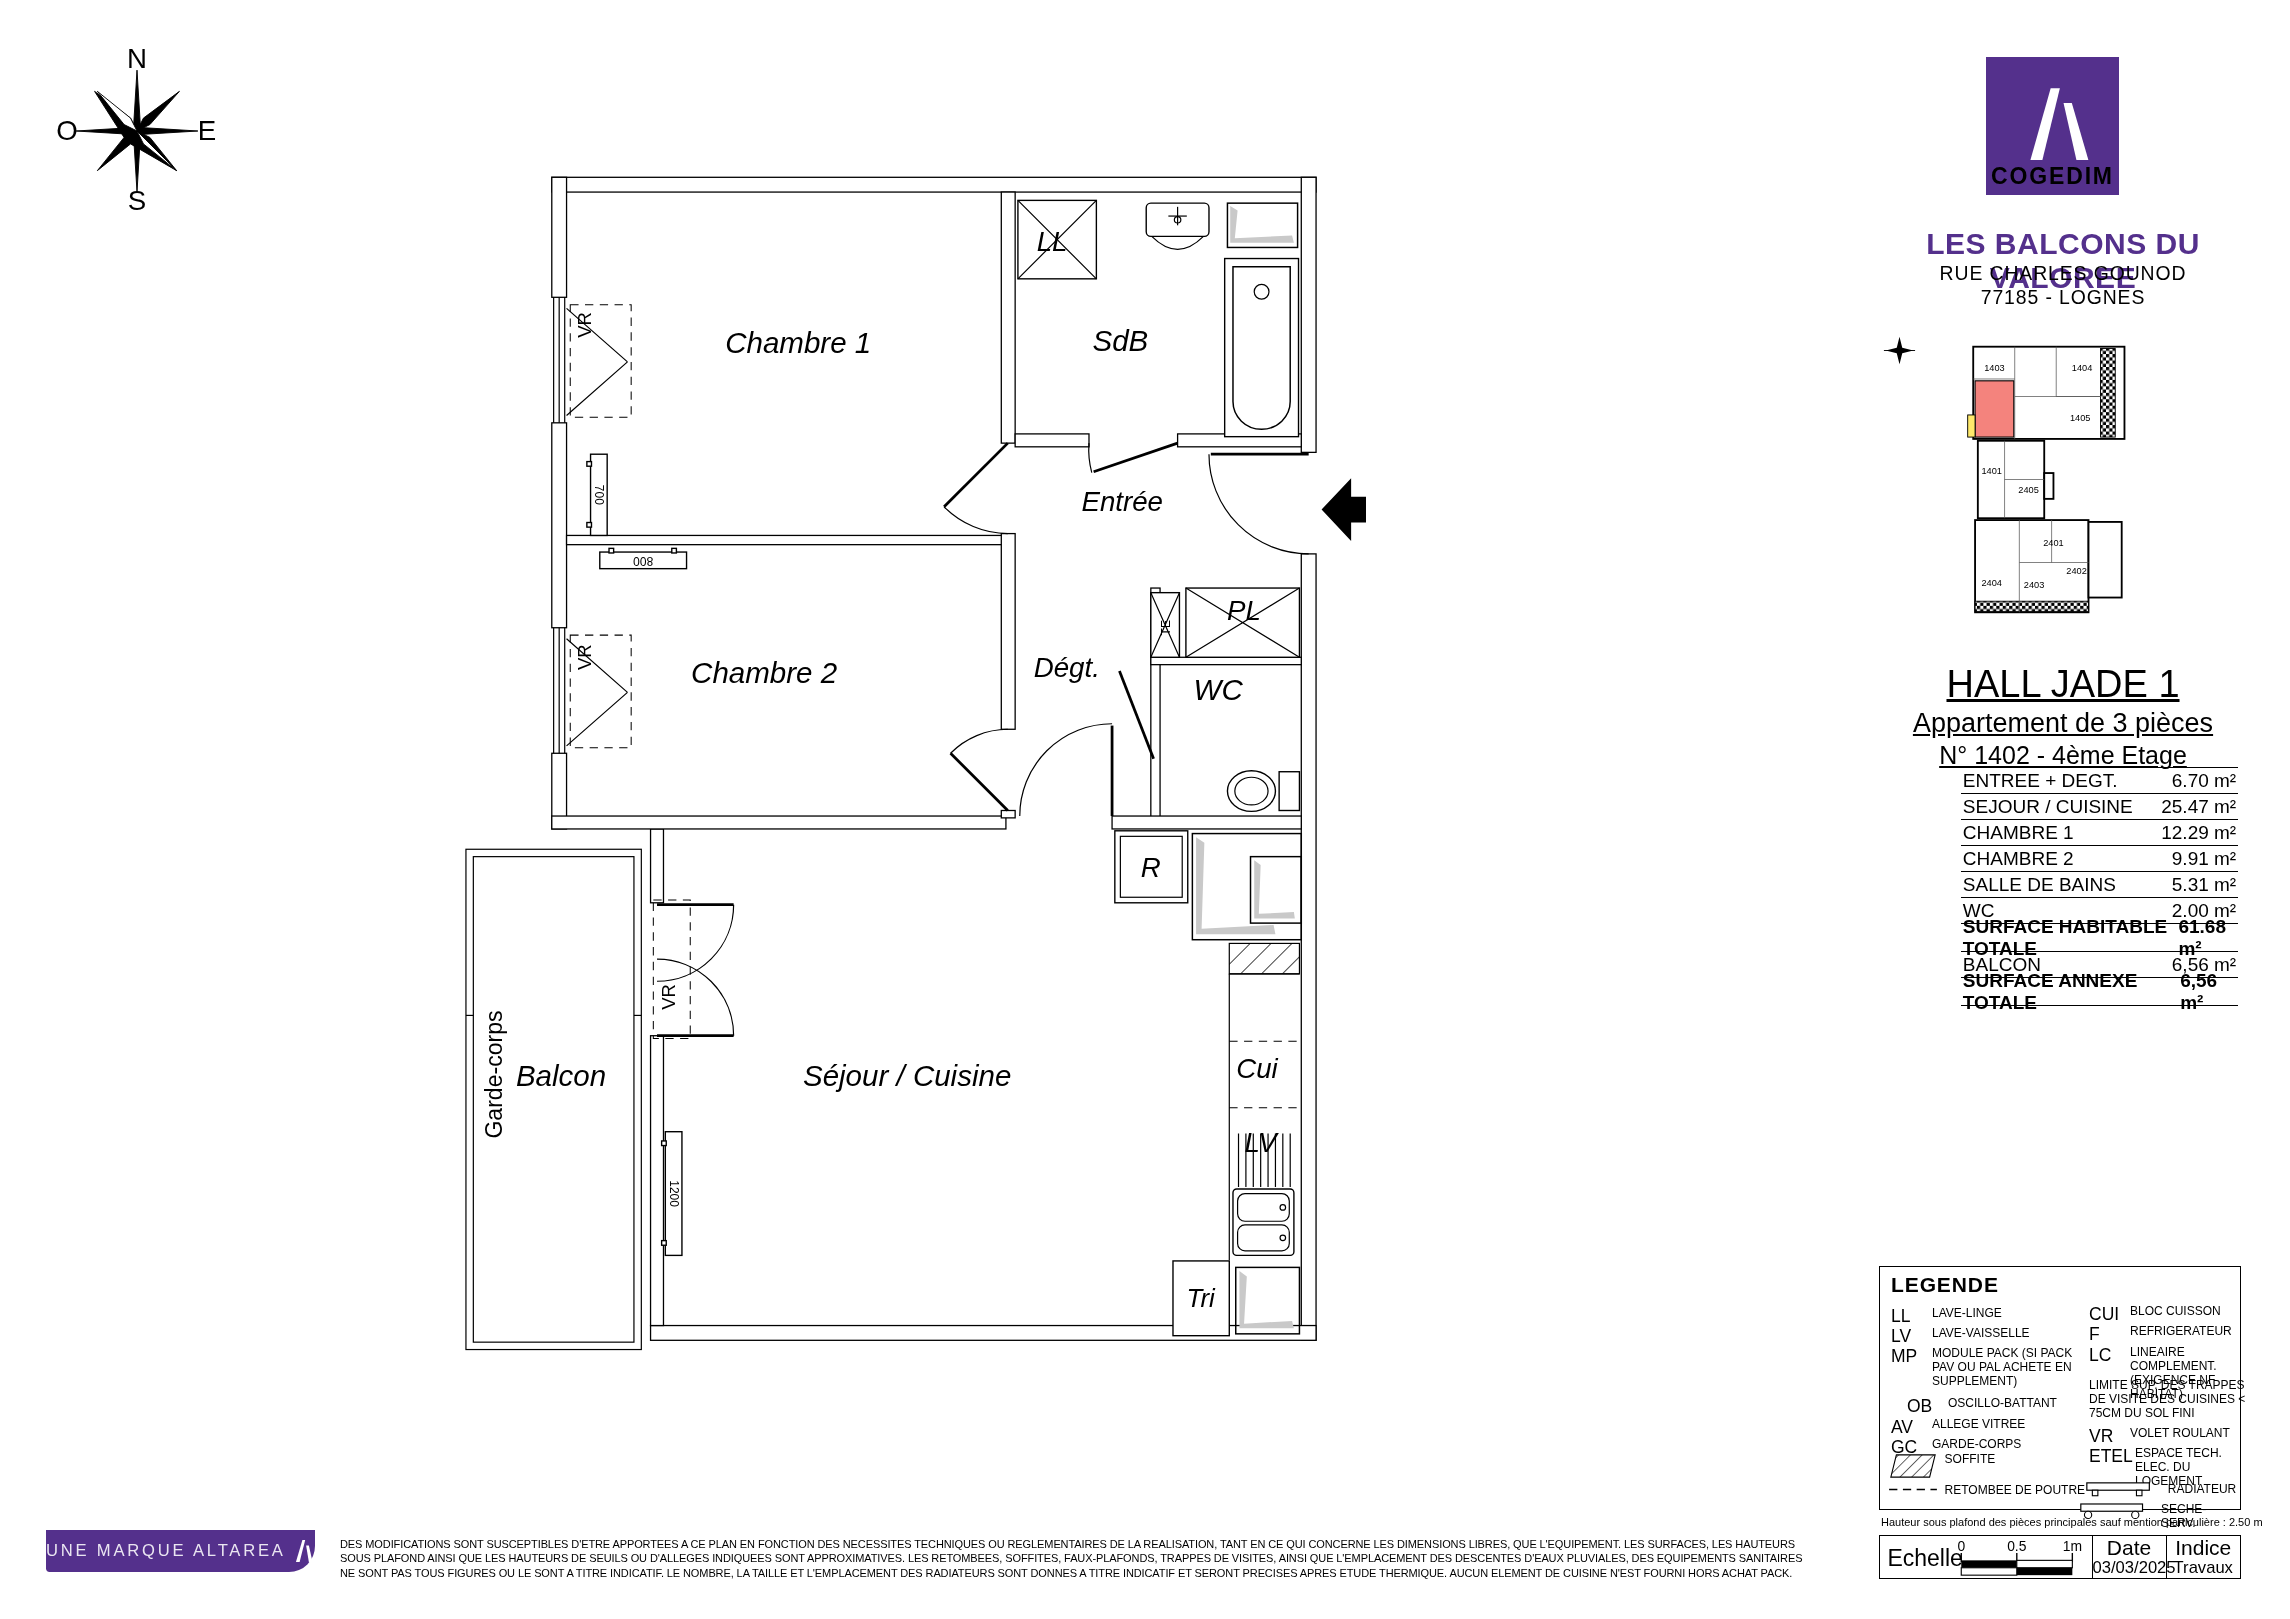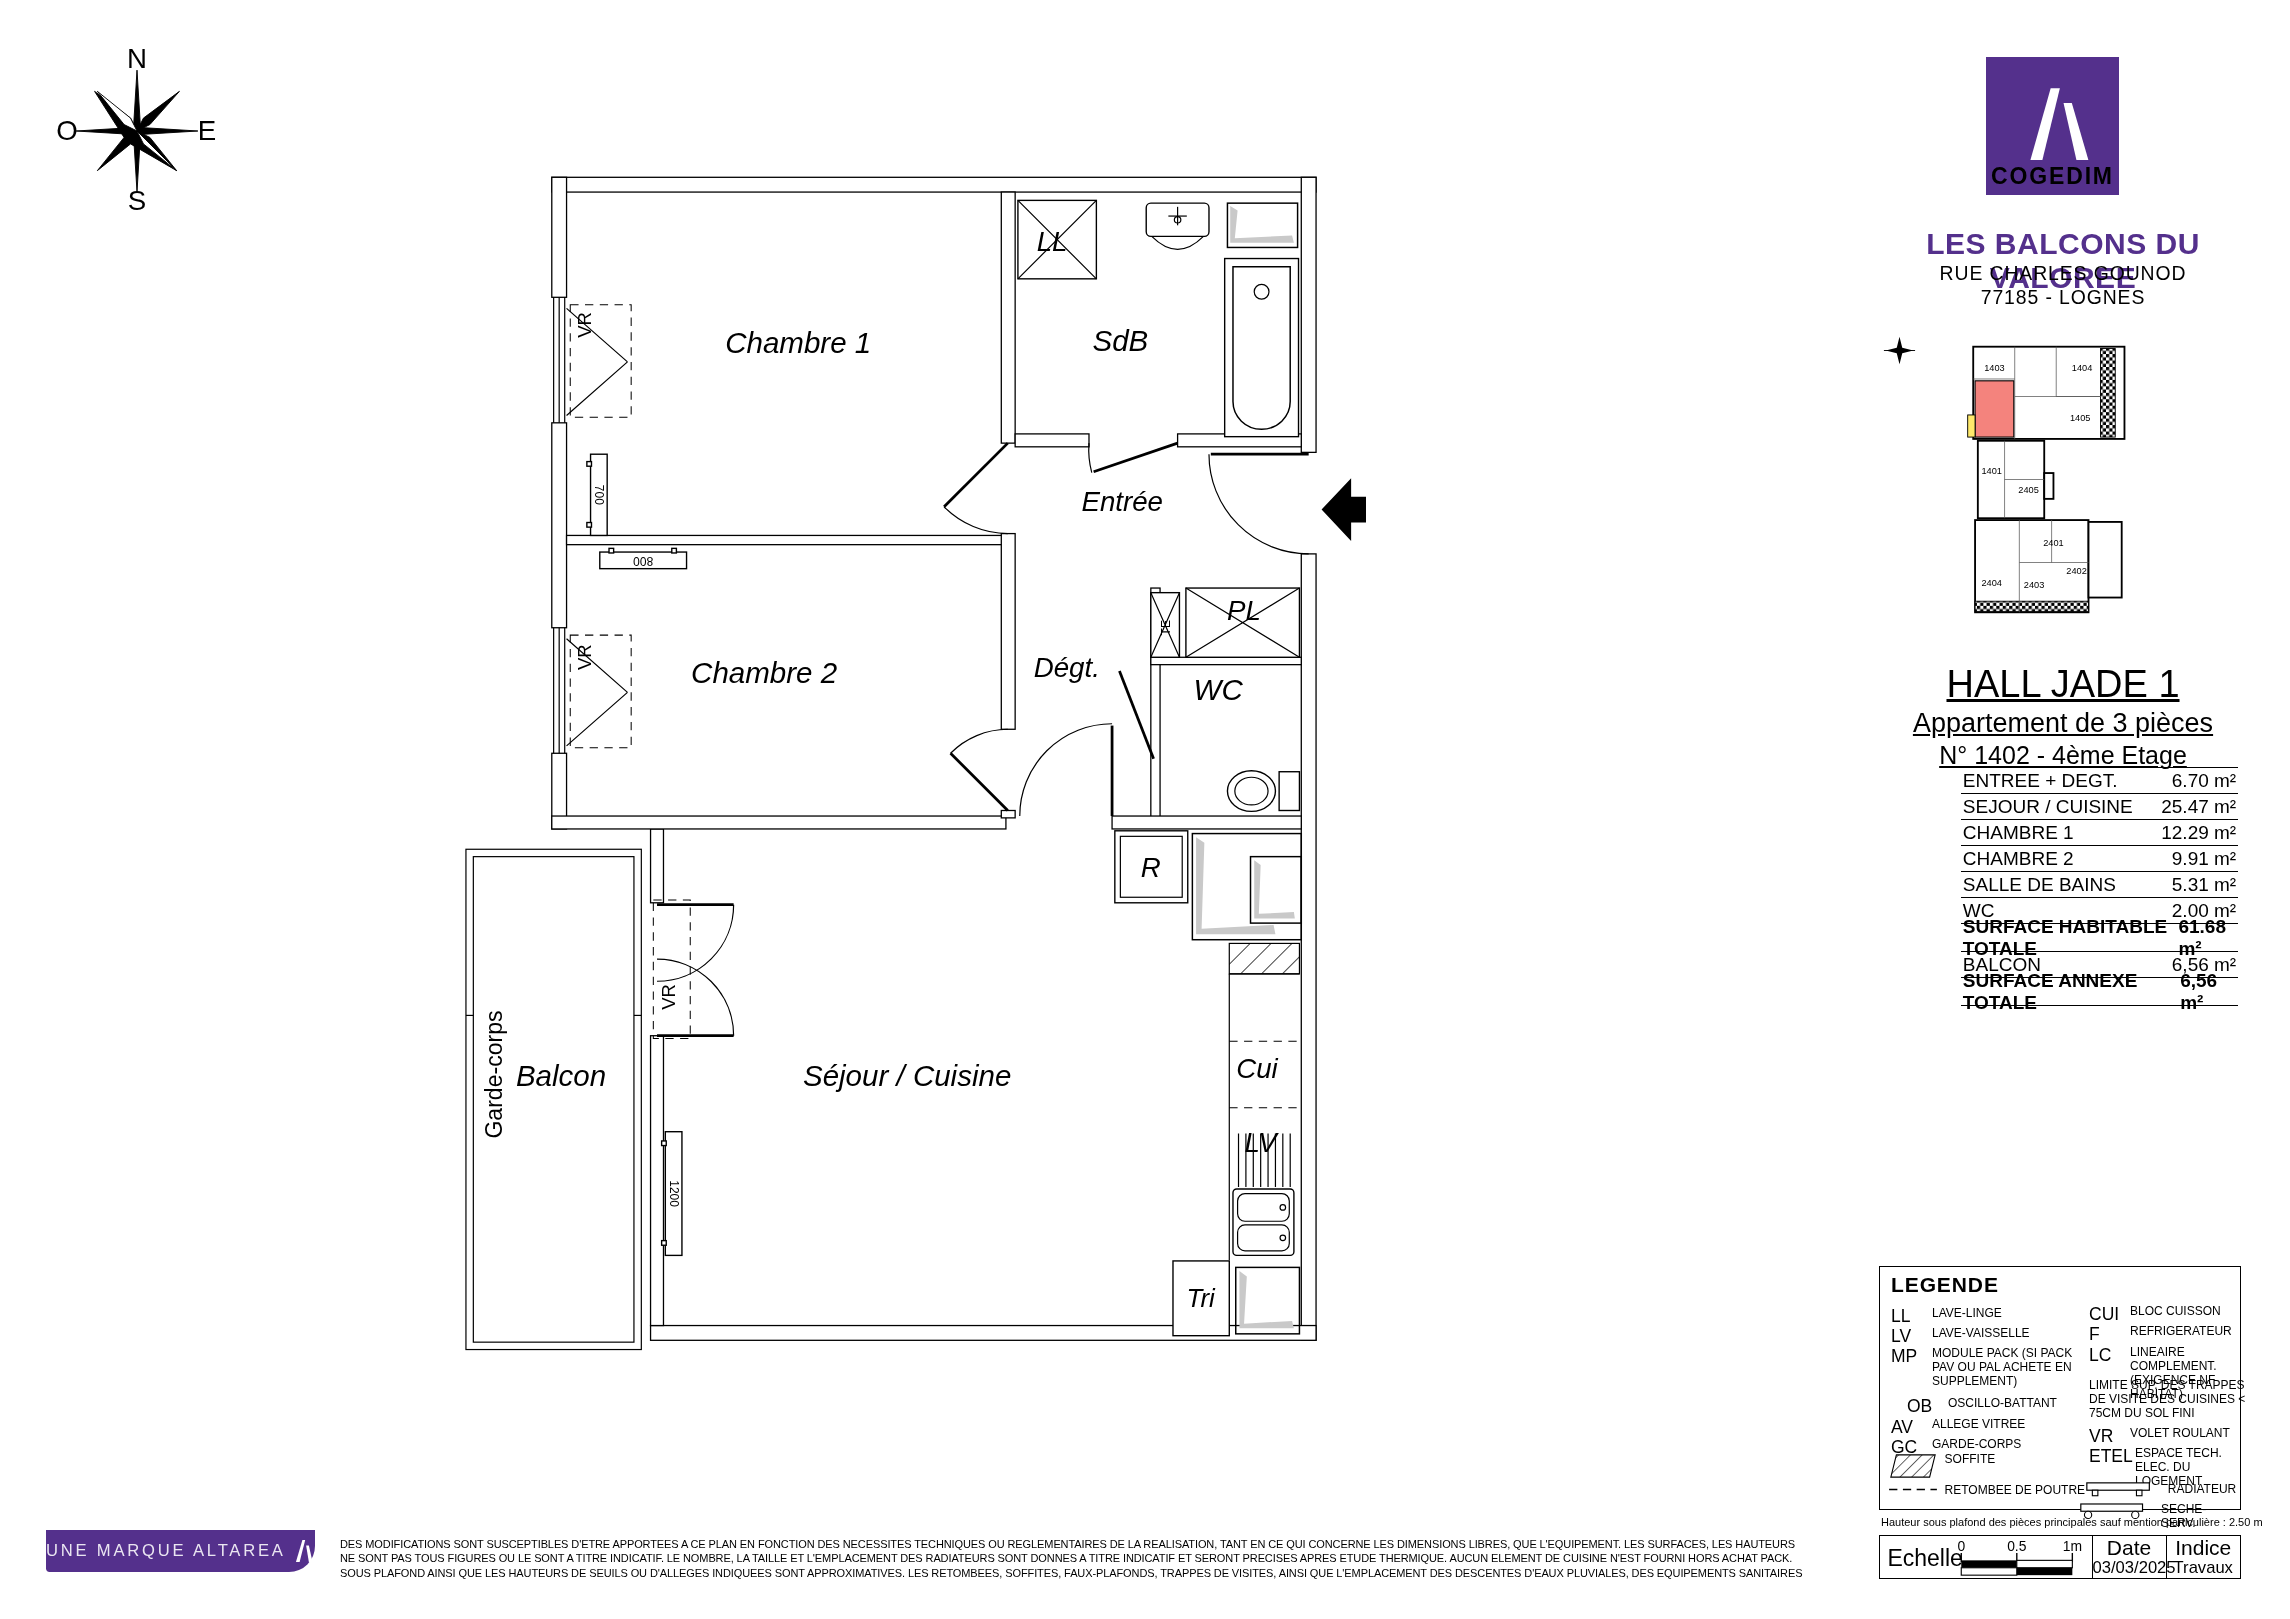--- a/index.html
+++ b/index.html
@@ -500,18 +500,18 @@
   <div class="abs" id="brand-banner">
     <span id="brand-text">UNE MARQUE ALTAREA</span>
     <svg width="18.5" height="24" viewBox="0 0 20 26">
       <polygon fill="#fff" points="1,25 8,1 11,1 5,25"></polygon>
       <polygon fill="#fff" points="12,7 15,7 19,25 15,25"></polygon>
     </svg>
   </div>
 
   <div class="abs" id="disclaimer">
     <div>DES MODIFICATIONS SONT SUSCEPTIBLES D'ETRE APPORTEES A CE PLAN EN FONCTION DES NECESSITES TECHNIQUES OU REGLEMENTAIRES DE LA REALISATION, TANT EN CE QUI CONCERNE LES DIMENSIONS LIBRES, QUE L'EQUIPEMENT. LES SURFACES, LES HAUTEURS</div>
+    <div>SOUS PLAFOND AINSI QUE LES HAUTEURS DE SEUILS OU D'ALLEGES INDIQUEES SONT APPROXIMATIVES. LES RETOMBEES, SOFFITES, FAUX-PLAFONDS, TRAPPES DE VISITES, AINSI QUE L'EMPLACEMENT DES DESCENTES D'EAUX PLUVIALES, DES EQUIPEMENTS SANITAIRES</div>
     <div>NE SONT PAS TOUS FIGURES OU LE SONT A TITRE INDICATIF. LE NOMBRE, LA TAILLE ET L'EMPLACEMENT DES RADIATEURS SONT DONNES A TITRE INDICATIF ET SERONT PRECISES APRES ETUDE THERMIQUE. AUCUN ELEMENT DE CUISINE N'EST FOURNI HORS ACHAT PACK.</div>
-    <div>SOUS PLAFOND AINSI QUE LES HAUTEURS DE SEUILS OU D'ALLEGES INDIQUEES SONT APPROXIMATIVES. LES RETOMBEES, SOFFITES, FAUX-PLAFONDS, TRAPPES DE VISITES, AINSI QUE L'EMPLACEMENT DES DESCENTES D'EAUX PLUVIALES, DES EQUIPEMENTS SANITAIRES</div>
   </div>
 
 </div>
 
 
 </body></html>

